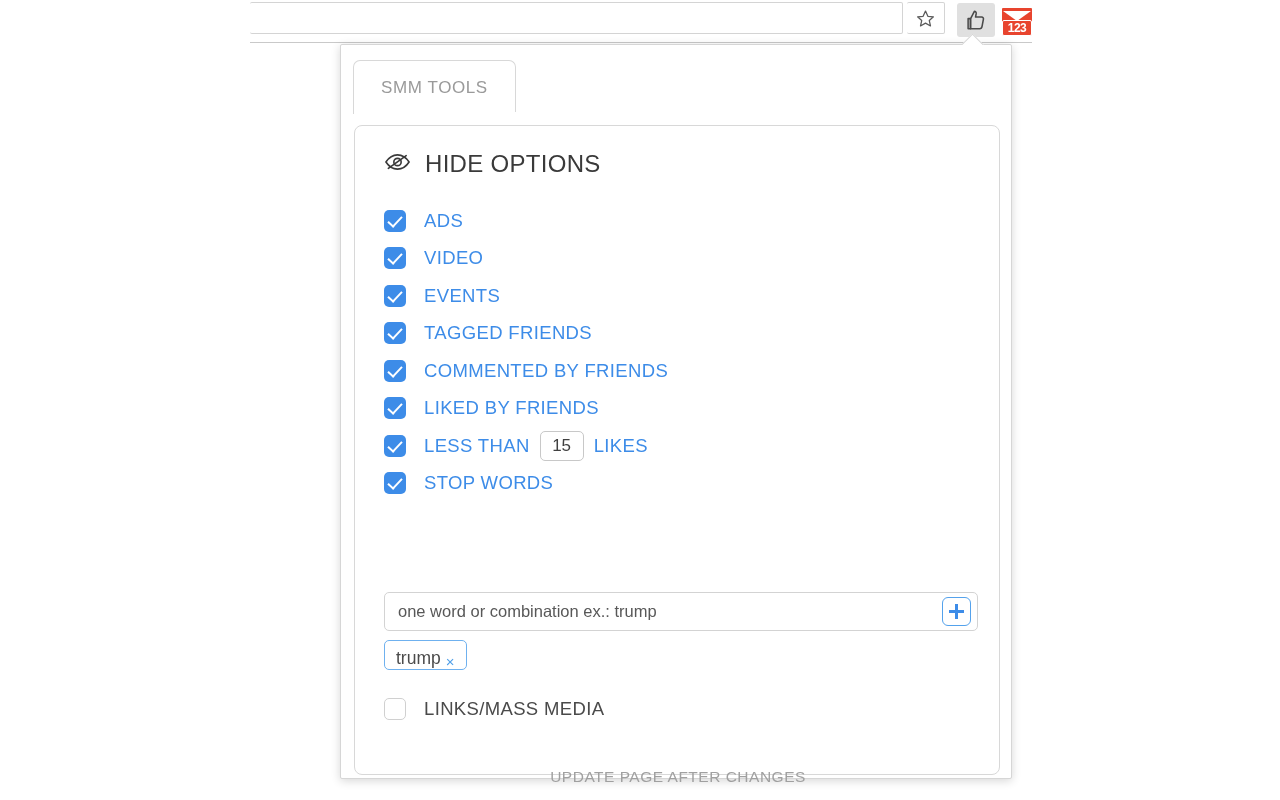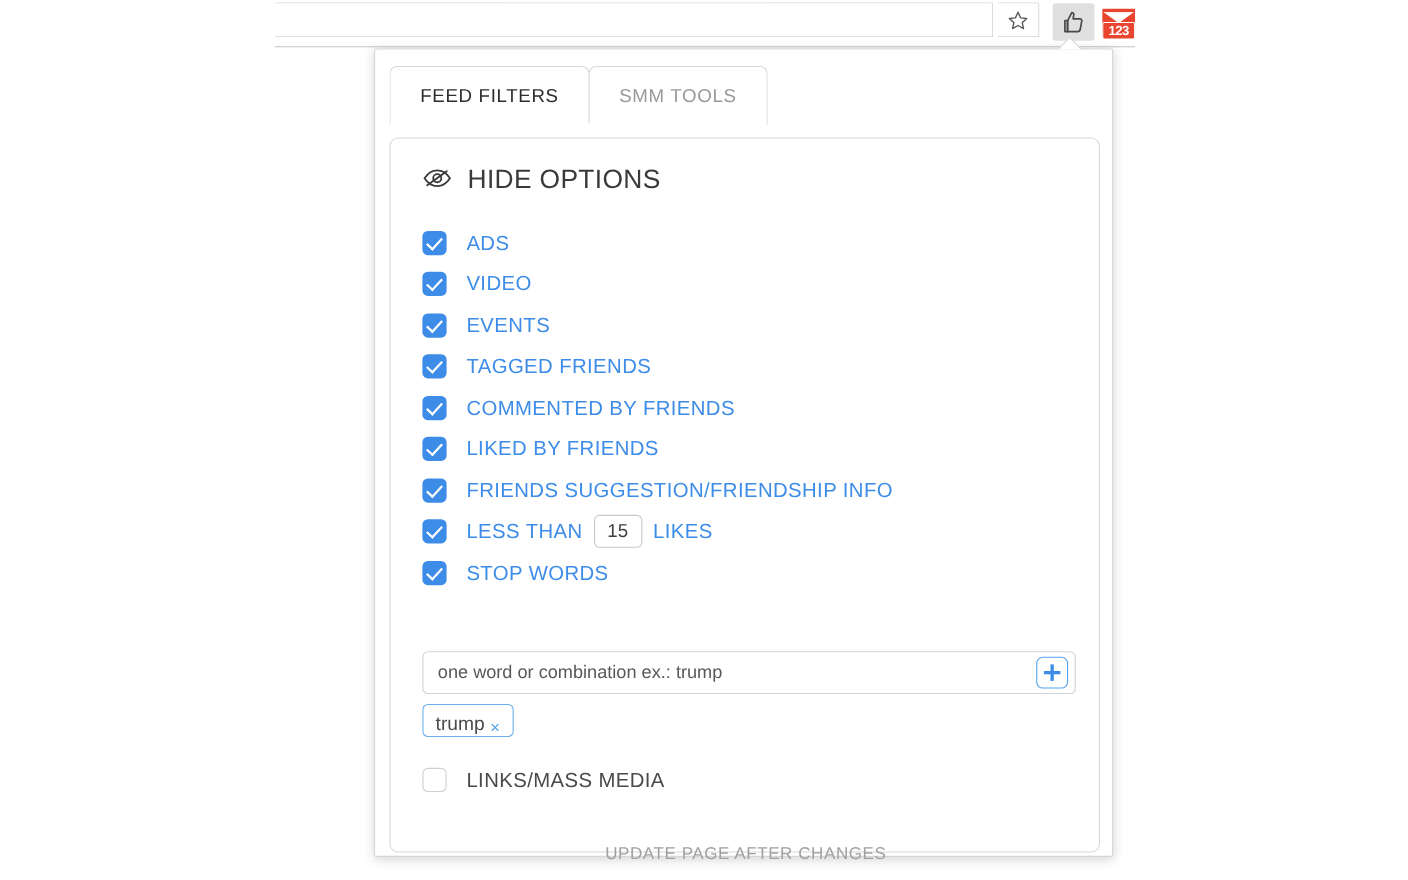--- a/index.html
+++ b/index.html
@@ -357,23 +357,20 @@
       <span class="gmail-badge">123</span>
     </div>
   </div>
 
   <div class="popup">
     <div class="popup-arrow">
         <i></i>
       </div>
 
     <div class="tabs">
-      <div class="tab active">
-        <span>FEED FILTERS</span>
-      </div>
       <div class="tab inactive">
         <span>SMM TOOLS</span>
       </div>
     </div>
 
     <div class="card">
 
       <div class="section-head">
         <span class="eye-icon">
           <svg width="27" height="22" viewBox="0 0 28 22" fill="none" stroke="#3a3a3a" stroke-width="1.7" stroke-linecap="round" stroke-linejoin="round">
@@ -410,24 +407,20 @@
         <div class="opt-row">
           <span class="cb on"></span>
           <span class="opt-label">COMMENTED BY FRIENDS</span>
         </div>
 
         <div class="opt-row">
           <span class="cb on"></span>
           <span class="opt-label">LIKED BY FRIENDS</span>
         </div>
 
-        <div class="opt-row">
-          <span class="cb on"></span>
-          <span class="opt-label">FRIENDS SUGGESTION/FRIENDSHIP INFO</span>
-        </div>
 
         <div class="opt-row">
           <span class="cb on"></span>
           <span class="opt-label">LESS THAN</span>
           <span class="num-box">15</span>
           <span class="opt-label" style="margin-left:0">LIKES</span>
         </div>
 
         <div class="opt-row">
           <span class="cb on"></span>

